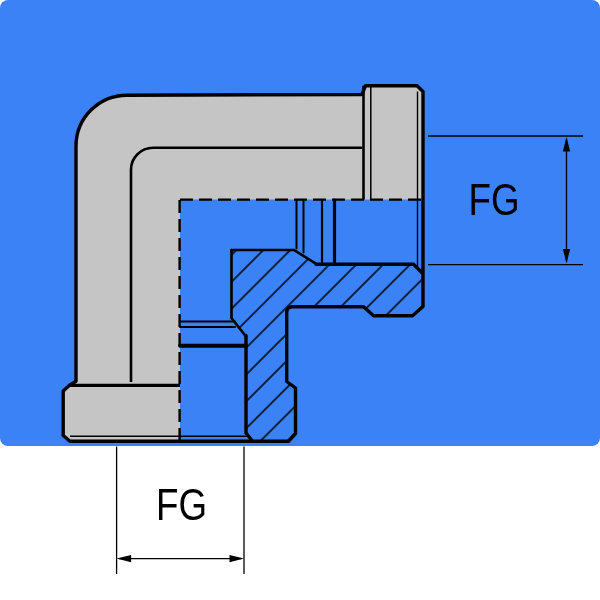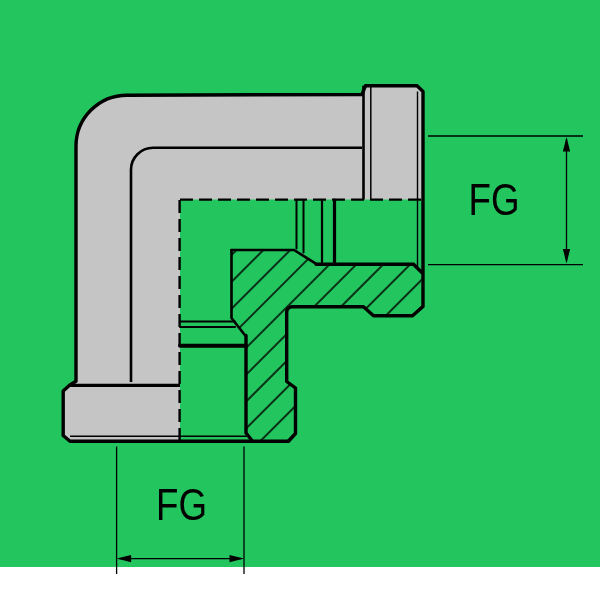--- a/index.html
+++ b/index.html
@@ -5,23 +5,24 @@
   html, body {
     margin: 0;
     padding: 0;
     background: #ffffff;
     width: 600px;
     height: 600px;
     overflow: hidden;
   }
   .drawing-stage {
     width: 600px;
-    height: 567px;
+    height: 446px;
     position: relative;
-    background: #22c55e;
+    background: #3b82f6;
+    border-radius: 8px;
   }
   svg {
     display: block;
   }
   .dim-label {
     font-family: "Liberation Sans", "DejaVu Sans", sans-serif;
     font-size: 44px;
     fill: #000000;
   }
 </style>

